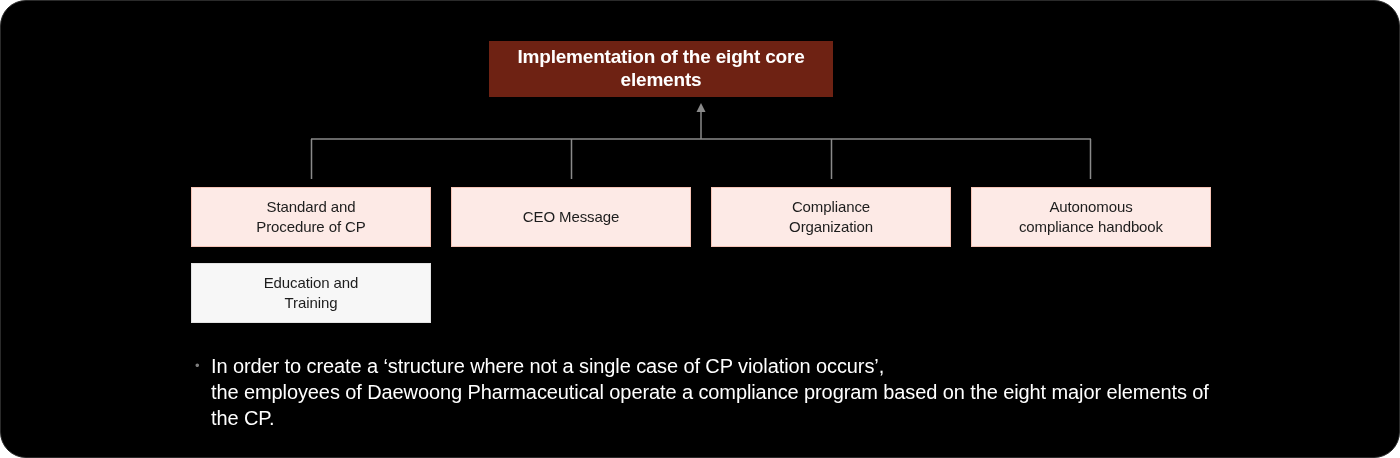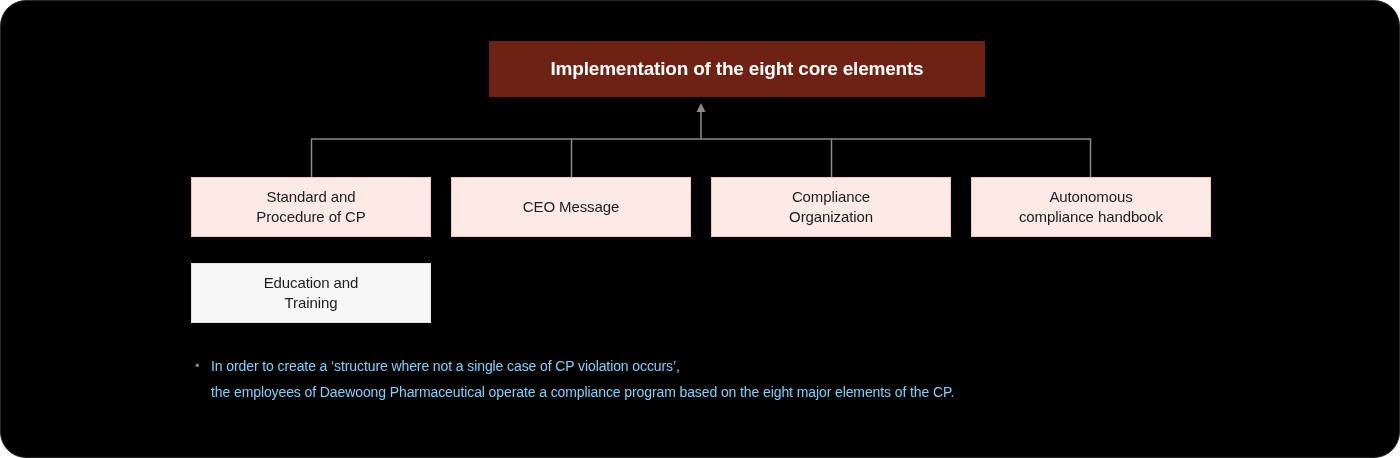--- a/index.html
+++ b/index.html
@@ -22,21 +22,21 @@
     box-sizing: border-box;
     border: 1px solid #2a2a2a;
     overflow: hidden;
   }
 
   
   .title-box {
     position: absolute;
     left: 488px;
     top: 40px;
-    width: 496px;
+    width: 344px;
     height: 56px;
     background: #6e2213;
     display: flex;
     align-items: center;
     justify-content: center;
     box-sizing: border-box;
   }
   .title-box .title-text {
     color: #ffffff;
     font-size: 19px;
@@ -57,21 +57,21 @@
   }
 
   
   .row {
     position: absolute;
     left: 190px;
     width: 1020px;
     display: flex;
     justify-content: space-between;
   }
-  .row-1 { top: 176px; gap: 12px; }
+  .row-1 { top: 186px; gap: 12px; }
   .row-2 { top: 262px; }
 
   .node {
     width: 240px;
     height: 60px;
     box-sizing: border-box;
     display: flex;
     align-items: center;
     justify-content: center;
     text-align: center;
@@ -107,22 +107,22 @@
     color: #7e7e7e;
     font-size: 13px;
     line-height: 26px;
     width: 20px;
     flex: none;
     text-align: left;
     padding-left: 4px;
     box-sizing: border-box;
   }
   .footnote .footnote-text {
-    color: #7dd3fc;
-    font-size: 14px;
+    color: #ffffff;
+    font-size: 20px;
     line-height: 26px;
     letter-spacing: -0.1px;
     white-space: pre-line;
   }
 </style>
 </head>
 <body>
 
 <div class="canvas">
 

